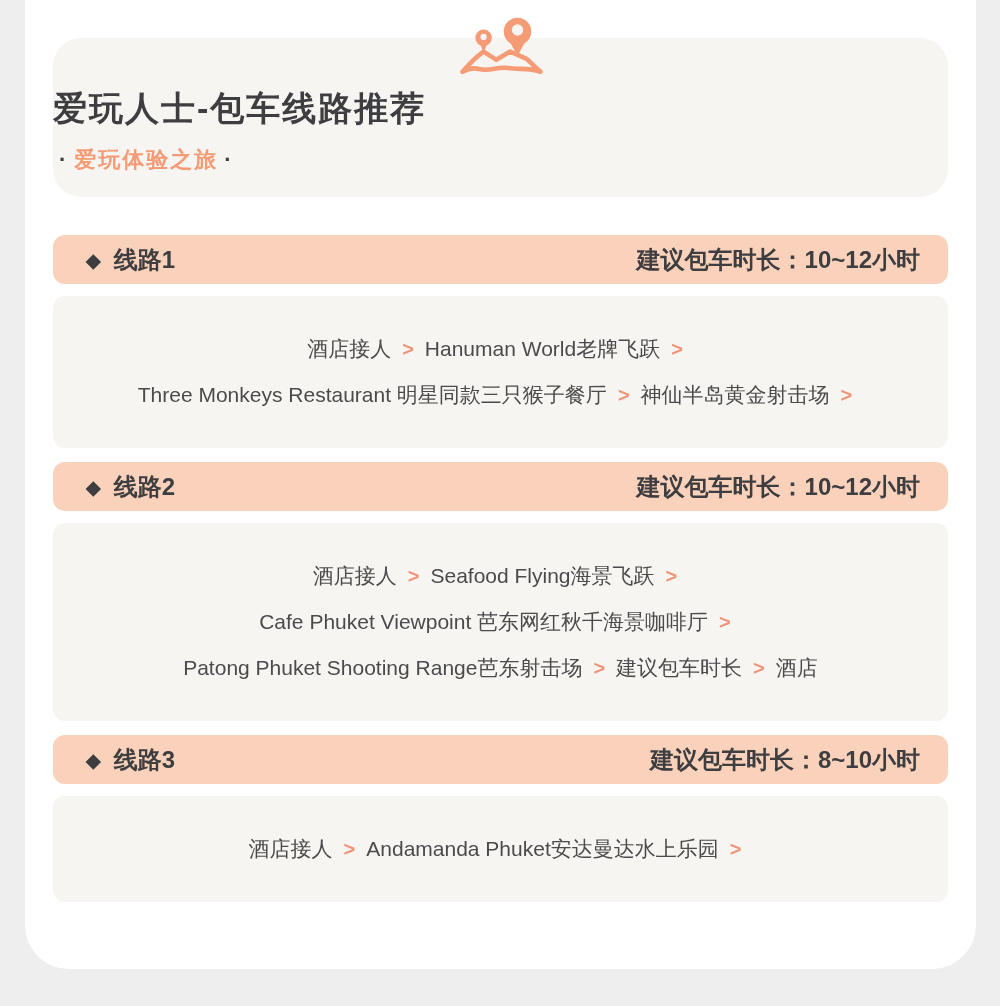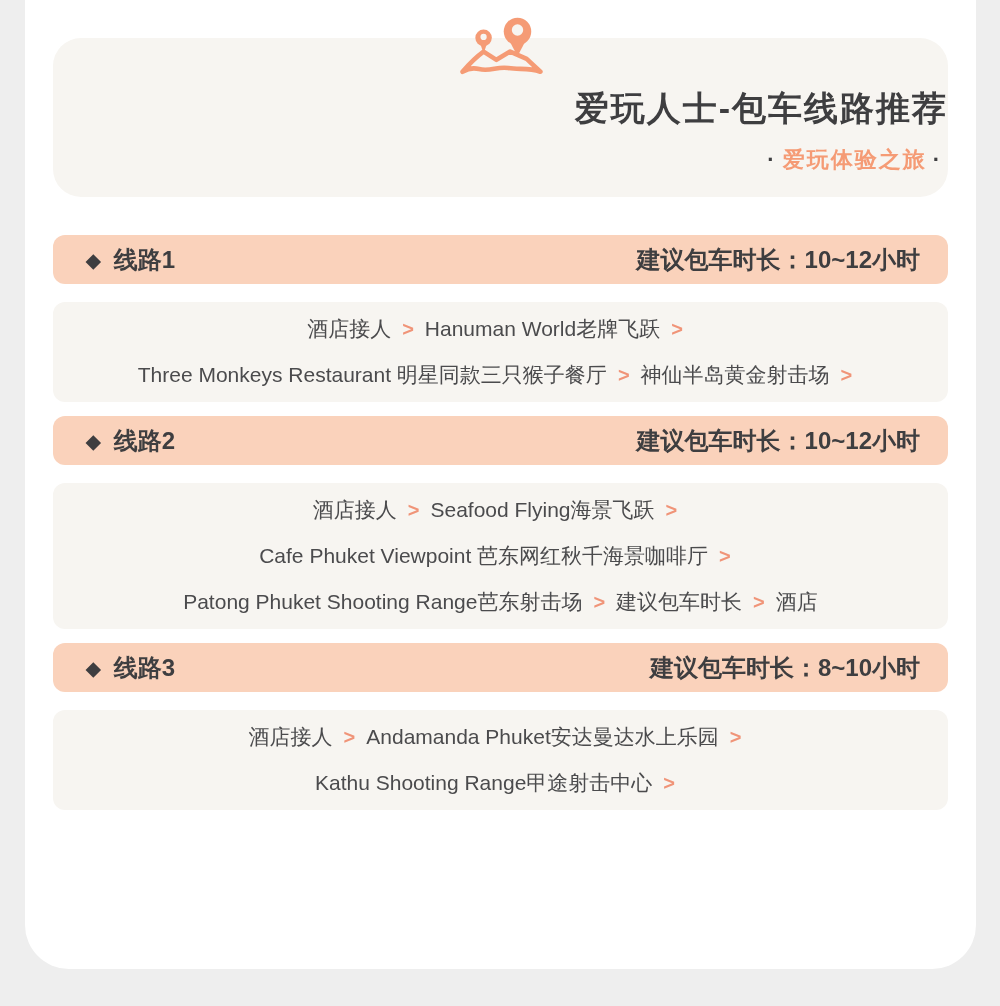--- a/index.html
+++ b/index.html
@@ -17,21 +17,21 @@
     box-sizing:border-box;
     padding:0 28px;
   }
   
   .header-card{
     margin-top:38px;
     background:var(--cream,#F7F5F1);
     border-radius:28px;
     height:159px;
     position:relative;
-    text-align:right;
+    text-align:left;
   }
   .map-icon{
     position:absolute;top:-24px;left:50%;
     transform:translateX(-50%);
     width:92px;height:66px;
   }
   .page-title{
     padding-top:48px;
     font-size:34px;
     font-weight:bold;
@@ -55,24 +55,24 @@
     height:49px;
     display:flex;align-items:center;justify-content:space-between;
     padding:0 28px 0 33px;
     font-size:24px;font-weight:bold;
     color:var(--dark,#3E3E40);
     box-sizing:border-box;
   }
   .route-title{display:flex;align-items:center;}
   .diamond{font-size:19px;margin-right:13px;position:relative;top:1px;}
   .route-body{
-    margin-top:18px;
+    margin-top:12px;
     background:var(--cream,#F7F5F1);
     border-radius:12px;
-    padding:4px 8px;
+    padding:30px 8px;
     text-align:center;
     font-size:21px;
     color:var(--body-text,#4B4B4D);
   }
   .route-line{line-height:45px;white-space:nowrap;}
   .arrow{
     color:var(--arrow,#F09478);
     font-weight:bold;
     margin:0 11px;
     font-size:20px;
@@ -134,18 +134,17 @@
   <section class="route">
     <div class="route-header">
       <span class="route-title">
             <span class="diamond">◆</span>
             <span class="route-name">线路3</span>
           </span>
       <span class="route-duration">建议包车时长：8~10小时</span>
     </div>
     <div class="route-body">
           <div class="route-line"><span class="stop">酒店接人</span><span class="arrow">&gt;</span><span class="stop">Andamanda Phuket安达曼达水上乐园</span><span class="arrow">&gt;</span></div>
-          <div class="route-line"><span class="stop">Kathu Shooting Range甲途射击中心</span><span class="arrow">&gt;</span></div>
         </div>
   </section>
 </div>
 
 </div>
 
 </body></html>

